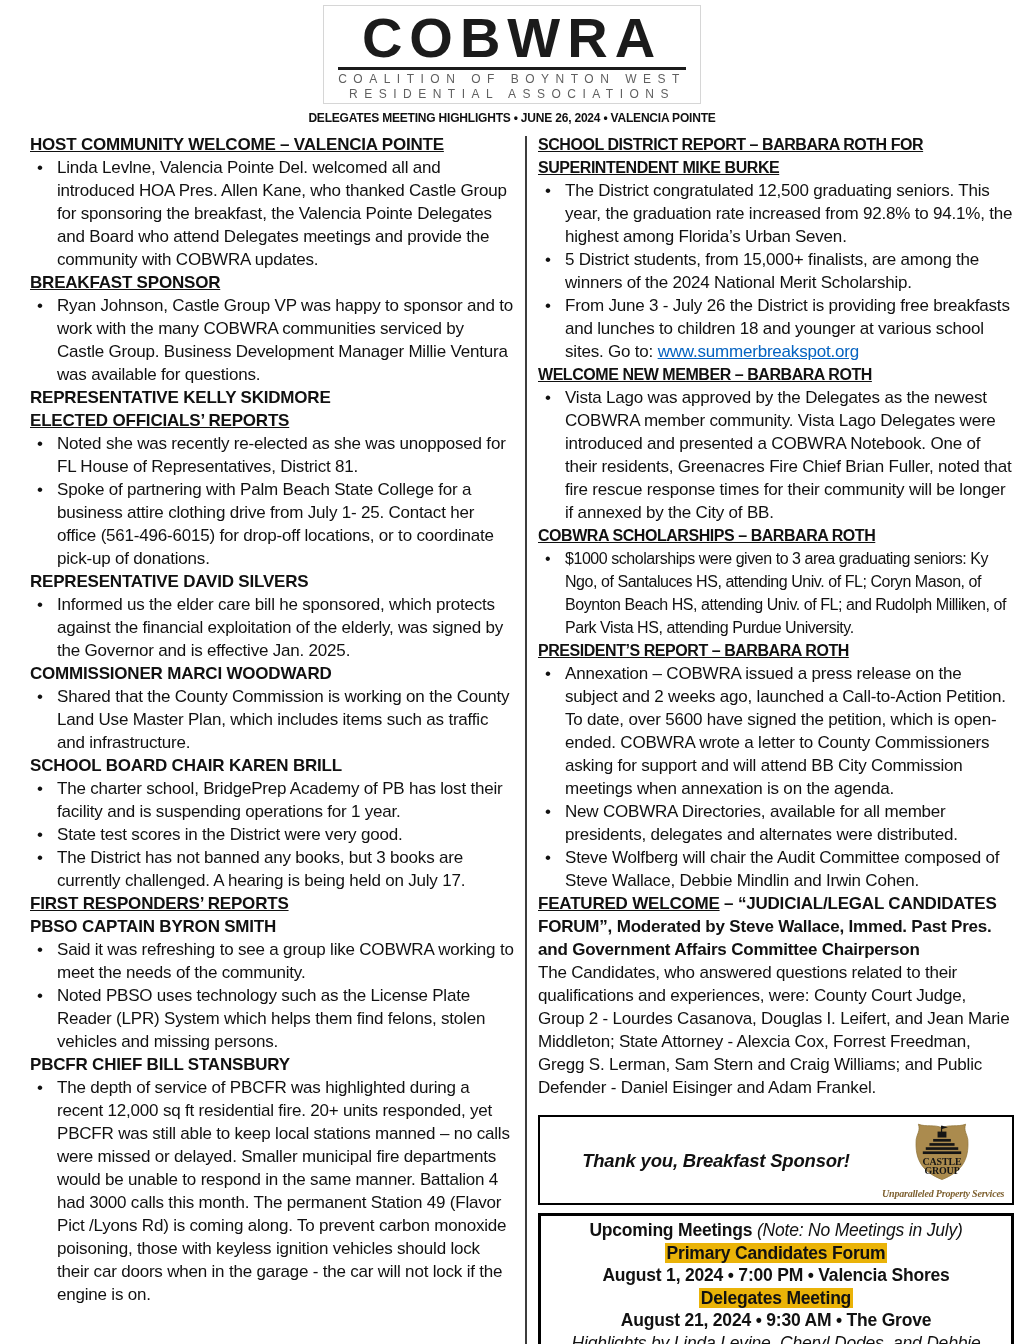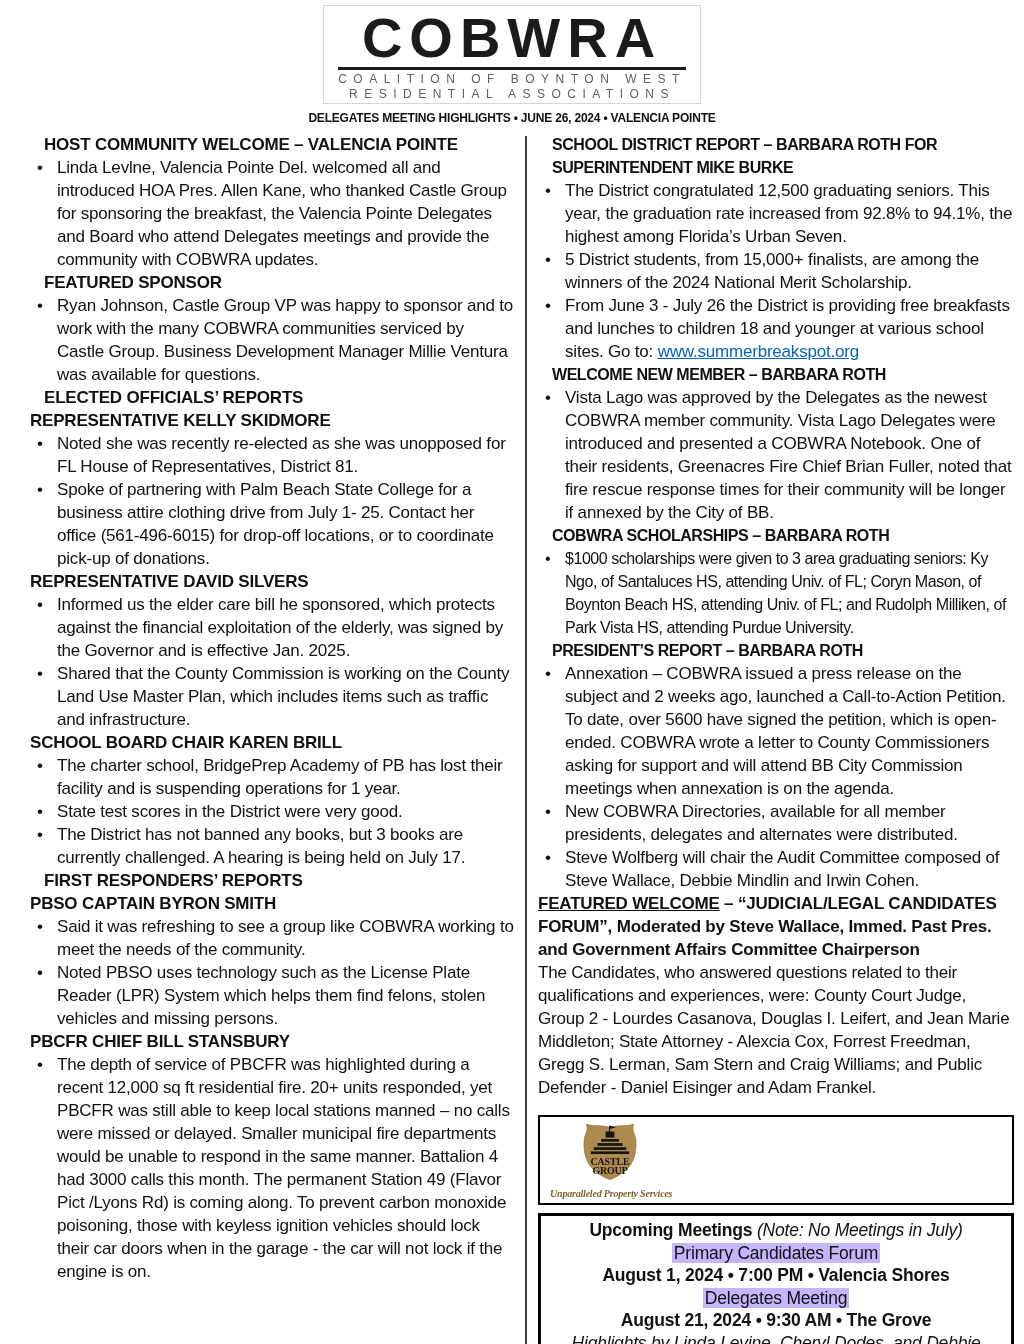--- a/index.html
+++ b/index.html
@@ -16,21 +16,21 @@
   .doc-title{font-size:12px;font-weight:700;margin-top:7px;letter-spacing:-0.2px;}
 
   
   main{display:flex;align-items:stretch;margin:8px 10px 0 30px;}
   .col{font-size:17px;line-height:23px;letter-spacing:-0.2px;}
   .col-left{width:484px;}
   .divider{width:2px;background:#3d3d3d;margin:3px 11px 10px 11px;}
   .col-right{width:476px;}
 
   .h{font-weight:700;}
-  .h.underline{margin-left:14px;}
+  .h.underline{text-decoration:underline;}
   .run-u{text-decoration:underline;}
   .li{position:relative;padding-left:27px;}
   .li .dot{position:absolute;left:7px;}
   .p{}
   .condensed{font-size:16px;letter-spacing:-0.45px;}
   .run-link{color:#0563c1;text-decoration:underline;cursor:pointer;}
 
   
   .sponsor-box{margin-top:16px;border:2px solid #000;height:90px;display:flex;
                align-items:center;padding:0 10px;box-sizing:border-box;}
@@ -38,21 +38,21 @@
                letter-spacing:-0.2px;}
   .castle-logo{width:120px;text-align:center;line-height:1;}
   .castle-tagline{font-family:"Liberation Serif", serif;font-style:italic;font-weight:700;
                   font-size:10px;color:#7d5f2e;margin-top:2px;white-space:nowrap;}
 
   
   .meetings-box{margin-top:8px;border:3px solid #000;text-align:center;
                 padding:3px 2px 4px;font-size:17.5px;line-height:22.5px;letter-spacing:-0.2px;}
   .mb-bold{font-weight:700;}
   .mb-note{font-style:italic;}
-  .hl{background:#c4b5fd;font-weight:400;padding:0 2px;}
+  .hl{background:#eab308;font-weight:700;padding:0 2px;}
   .mb-details{font-weight:700;}
   .mb-footer{font-style:italic;}
 </style>
 </head>
 <body>
 
 <div class="page">
 
   <header>
     <div class="logo-box">
@@ -60,28 +60,29 @@
       <div class="logo-sub">COALITION OF BOYNTON WEST</div>
       <div class="logo-sub">RESIDENTIAL ASSOCIATIONS</div>
     </div>
     <div class="doc-title">DELEGATES MEETING HIGHLIGHTS • JUNE 26, 2024 • VALENCIA POINTE</div>
   </header>
 
   <main>
     <div class="col col-left" id="col-left">
         <div class="h underline">HOST COMMUNITY WELCOME – VALENCIA POINTE</div>
         <div class="li"><span class="dot">•</span><span>Linda Levlne, Valencia Pointe Del. welcomed all and introduced HOA Pres. Allen Kane, who thanked Castle Group for sponsoring the breakfast, the Valencia Pointe Delegates and Board who attend Delegates meetings and provide the community with COBWRA updates.</span></div>
-        <div class="h underline">FEATURED SPONSOR</div>
+        <div class="h underline">BREAKFAST SPONSOR</div>
         <div class="li"><span class="dot">•</span><span>Ryan Johnson, Castle Group VP was happy to sponsor and to work with the many COBWRA communities serviced by Castle Group. Business Development Manager Millie Ventura was available for questions.</span></div>
+        <div class="h">REPRESENTATIVE KELLY SKIDMORE</div>
         <div class="h underline">ELECTED OFFICIALS’ REPORTS</div>
-        <div class="h">REPRESENTATIVE KELLY SKIDMORE</div>
         <div class="li"><span class="dot">•</span><span>Noted she was recently re-elected as she was unopposed for FL House of Representatives, District 81.</span></div>
         <div class="li"><span class="dot">•</span><span>Spoke of partnering with Palm Beach State College for a business attire clothing drive from July 1- 25. Contact her office (561-496-6015) for drop-off locations, or to coordinate pick-up of donations.</span></div>
         <div class="h">REPRESENTATIVE DAVID SILVERS</div>
         <div class="li"><span class="dot">•</span><span>Informed us the elder care bill he sponsored, which protects against the financial exploitation of the elderly, was signed by the Governor and is effective Jan. 2025.</span></div>
+        <div class="h">COMMISSIONER MARCI WOODWARD</div>
         <div class="li"><span class="dot">•</span><span>Shared that the County Commission is working on the County Land Use Master Plan, which includes items such as traffic and infrastructure.</span></div>
         <div class="h">SCHOOL BOARD CHAIR KAREN BRILL</div>
         <div class="li"><span class="dot">•</span><span>The charter school, BridgePrep Academy of PB has lost their facility and is suspending operations for 1 year.</span></div>
         <div class="li"><span class="dot">•</span><span>State test scores in the District were very good.</span></div>
         <div class="li"><span class="dot">•</span><span>The District has not banned any books, but 3 books are currently challenged. A hearing is being held on July 17.</span></div>
         <div class="h underline">FIRST RESPONDERS’ REPORTS</div>
         <div class="h">PBSO CAPTAIN BYRON SMITH</div>
         <div class="li"><span class="dot">•</span><span>Said it was refreshing to see a group like COBWRA working to meet the needs of the community.</span></div>
         <div class="li"><span class="dot">•</span><span>Noted PBSO uses technology such as the License Plate Reader (LPR) System which helps them find felons, stolen vehicles and missing persons.</span></div>
         <div class="h">PBCFR CHIEF BILL STANSBURY</div>
@@ -100,20 +101,21 @@
           <div class="condensed li"><span class="dot">•</span><span>$1000 scholarships were given to 3 area graduating seniors: Ky Ngo, of Santaluces HS, attending Univ. of FL; Coryn Mason, of Boynton Beach HS, attending Univ. of FL; and Rudolph Milliken, of Park Vista HS, attending Purdue University.</span></div>
           <div class="condensed h underline">PRESIDENT’S REPORT – BARBARA ROTH</div>
           <div class="li"><span class="dot">•</span><span>Annexation – COBWRA issued a press release on the subject and 2 weeks ago, launched a Call-to-Action Petition. To date, over 5600 have signed the petition, which is open-ended. COBWRA wrote a letter to County Commissioners asking for support and will attend BB City Commission meetings when annexation is on the agenda.</span></div>
           <div class="li"><span class="dot">•</span><span>New COBWRA Directories, available for all member presidents, delegates and alternates were distributed.</span></div>
           <div class="li"><span class="dot">•</span><span>Steve Wolfberg will chair the Audit Committee composed of Steve Wallace, Debbie Mindlin and Irwin Cohen.</span></div>
           <div class="h"><span class="run-u">FEATURED WELCOME</span><span> – “JUDICIAL/LEGAL CANDIDATES FORUM”, Moderated by Steve Wallace, Immed. Past Pres. and Government Affairs Committee Chairperson</span></div>
           <div class="p">The Candidates, who answered questions related to their qualifications and experiences, were: County Court Judge, Group 2 - Lourdes Casanova, Douglas I. Leifert, and Jean Marie Middleton; State Attorney - Alexcia Cox, Forrest Freedman, Gregg S. Lerman, Sam Stern and Craig Williams; and Public Defender - Daniel Eisinger and Adam Frankel.</div>
         </div>
 
       <div class="sponsor-box">
+        <div class="sponsor-msg">Thank you, Breakfast Sponsor!</div>
         <div class="castle-logo">
           <svg viewBox="0 0 100 84" width="74" height="62">
             <path d="M50 8 C41 3 28 7 18 3 C21 12 16 16 15 24 C13 53 25 68 50 78 C75 68 87 53 85 24 C84 16 79 12 82 3 C72 7 59 3 50 8 Z" fill="#ab8b4e" stroke="#8e7238" stroke-width="1"></path>
             <rect x="48.6" y="5" width="1.6" height="9" fill="#151515"></rect>
             <path d="M50 5 L58 7.2 L50 9.4 Z" fill="#151515"></path>
             <rect x="44" y="13" width="12" height="8" fill="#151515"></rect>
             <rect x="38" y="23" width="24" height="3.6" fill="#151515"></rect>
             <rect x="33" y="28.6" width="34" height="3.6" fill="#151515"></rect>
             <rect x="28" y="34.2" width="44" height="3.6" fill="#151515"></rect>
             <rect x="24" y="39.8" width="52" height="3.6" fill="#151515"></rect>

